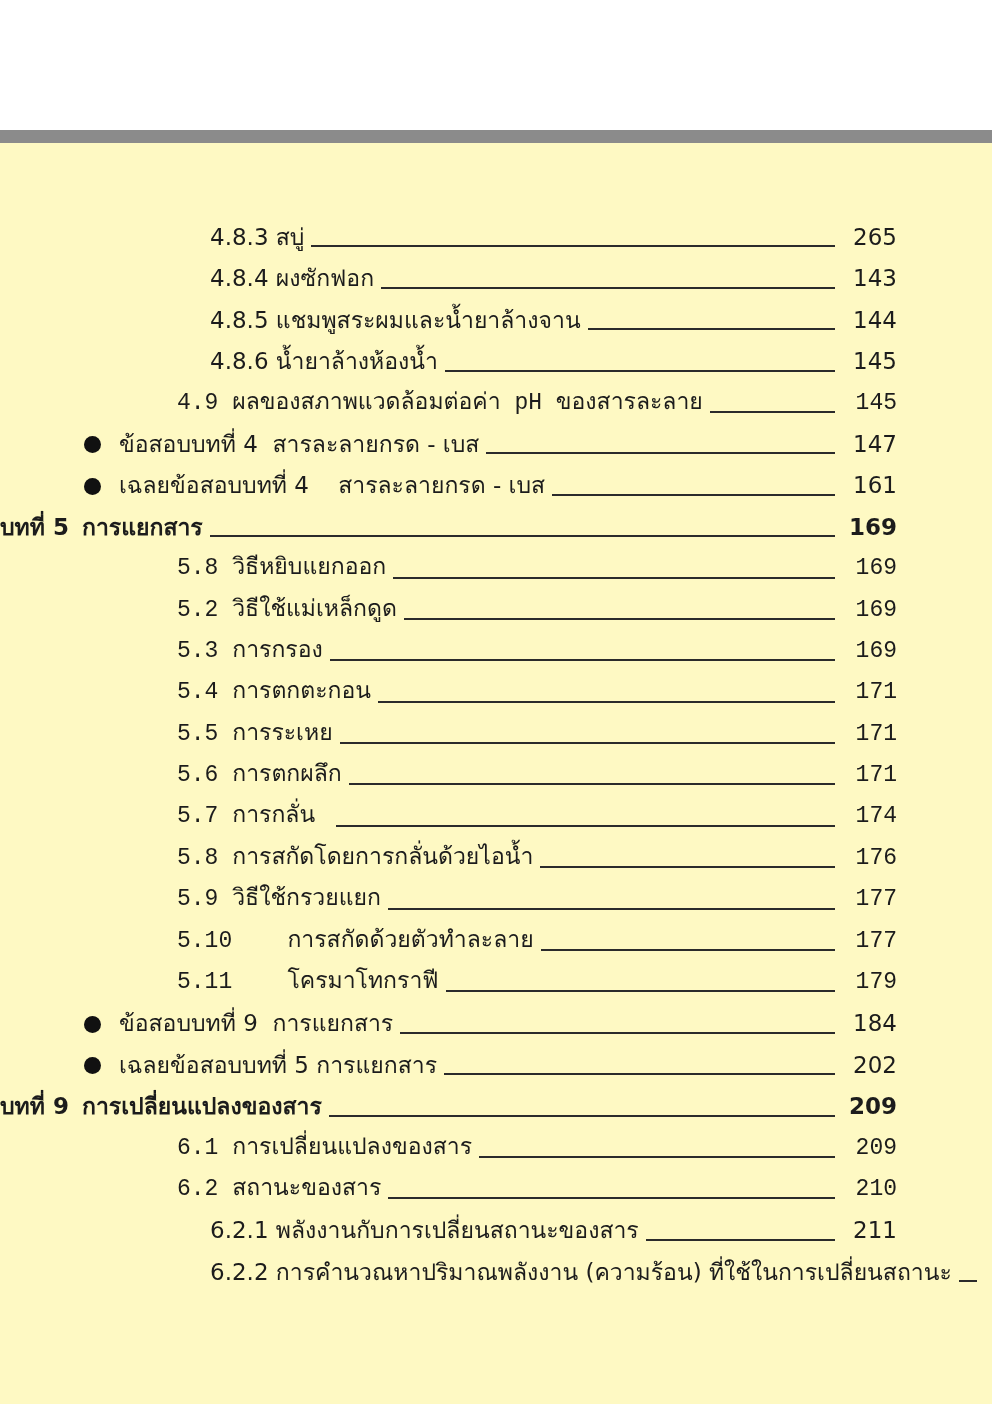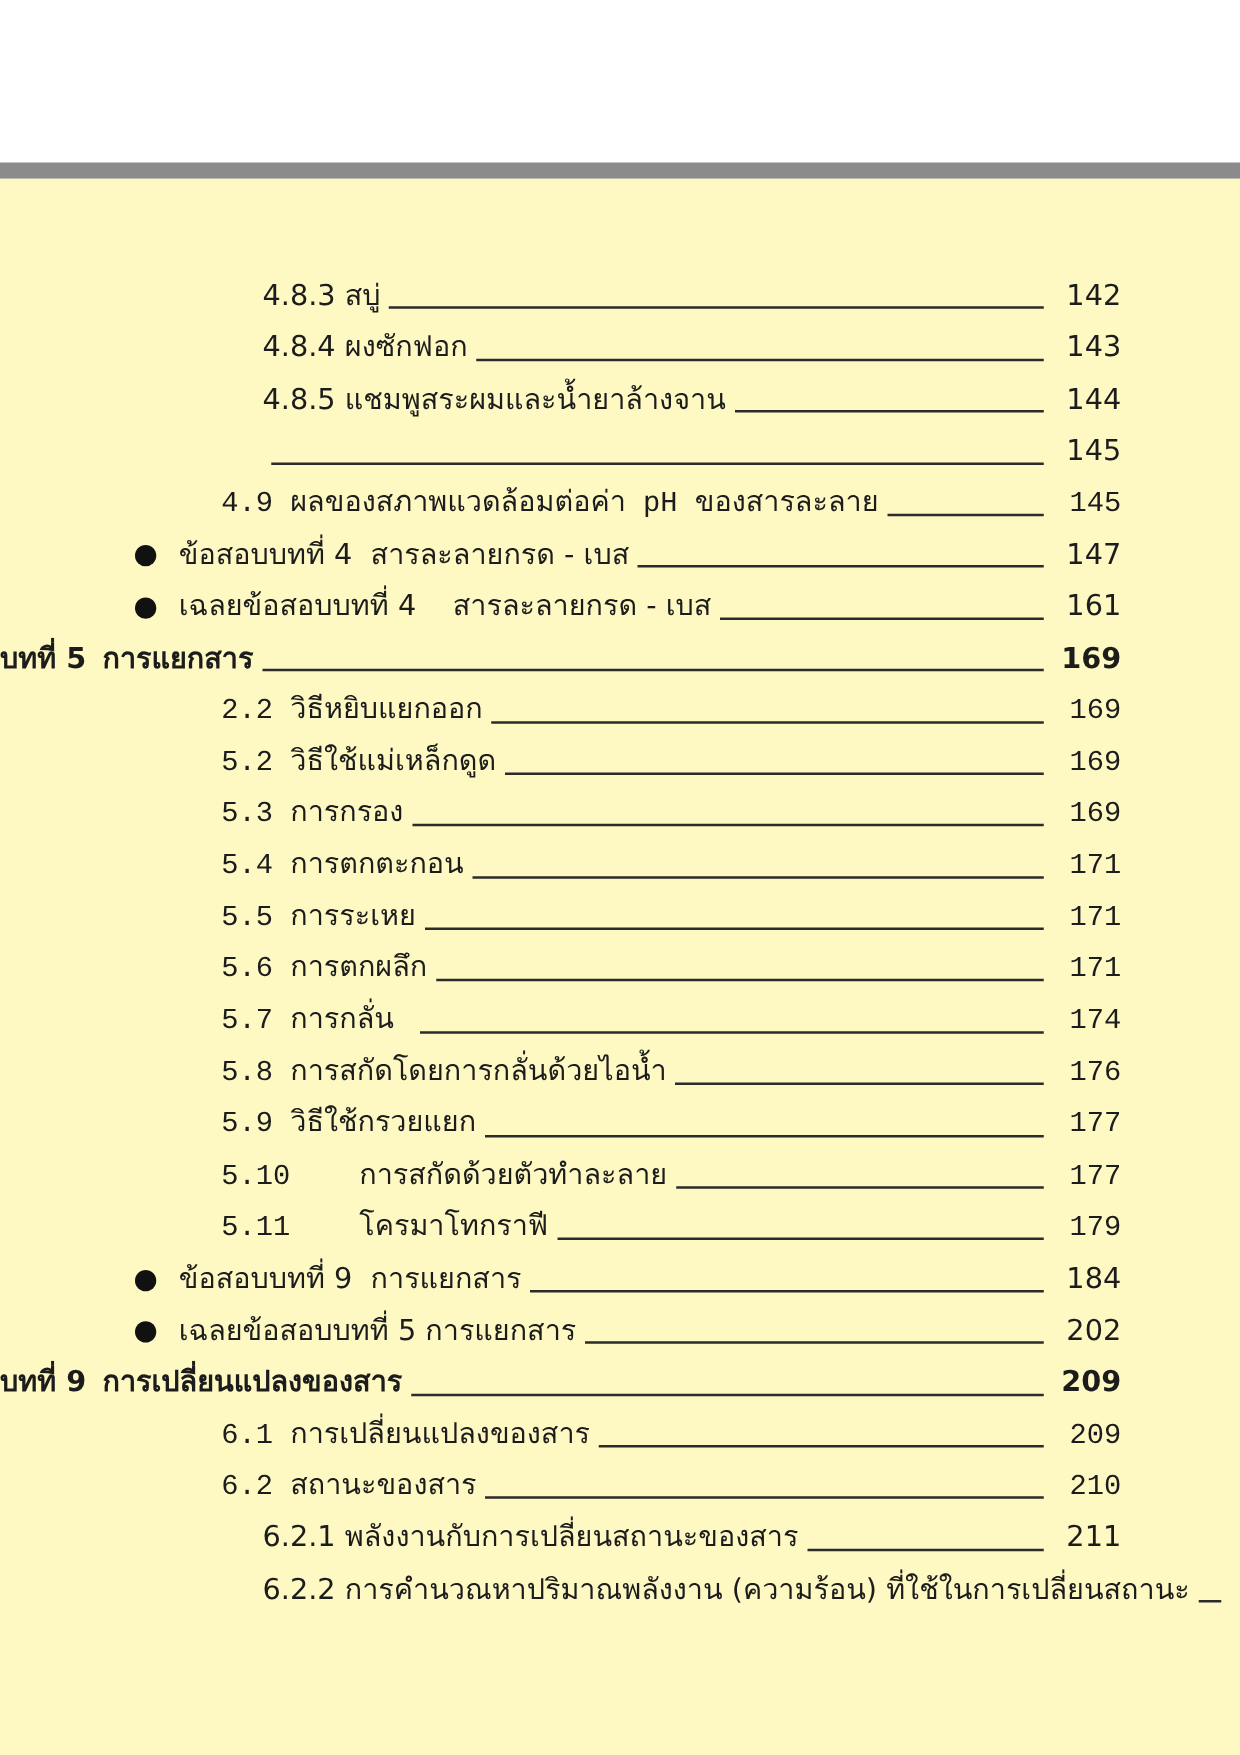--- a/index.html
+++ b/index.html
@@ -31,53 +31,54 @@
     flex:1;
     border-bottom:2px solid #2b2b2b;
     align-self:flex-end;
     margin-bottom:11px;
     margin-left:7px;
     min-width:18px;
   }
   .pagenum{width:62px;text-align:right;flex:none;line-height:41.4px;}
   .row.sub{padding-left:210px;}
   .row.sec{padding-left:177px;font-family:Liberation Mono, monospace;}
-  .row.bullet{padding-left:108px;}
+  .row.bullet{padding-left:84px;}
   .row.chapter{font-weight:bold;}
   .chnum{width:82px;flex:none;white-space:pre;line-height:41.4px;}
   .bullet-dot{
     width:17px;height:17px;border-radius:50%;
     background:#111111;
     flex:none;
     margin-right:18px;
   }
 </style>
 </head>
 <body>
 
 <div class="sheet">
   <div class="top-strip"></div>
   <div class="divider"></div>
   <div class="toc" id="toc">
       <div class="row sub">
         <span class="label">4.8.3 สบู่</span>
         <span class="leader"></span>
-        <span class="pagenum">142</span>
+        <span class="pagenum">265</span>
       </div>
       <div class="row sub">
         <span class="label">4.8.4 ผงซักฟอก</span>
         <span class="leader"></span>
         <span class="pagenum">143</span>
       </div>
       <div class="row sub">
         <span class="label">4.8.5 แชมพูสระผมและน้ำยาล้างจาน</span>
         <span class="leader"></span>
         <span class="pagenum">144</span>
       </div>
       <div class="row sub">
+        <span class="label">4.8.6 น้ำยาล้างห้องน้ำ</span>
         <span class="leader"></span>
         <span class="pagenum">145</span>
       </div>
       <div class="row sec">
         <span class="label">4.9 ผลของสภาพแวดล้อมต่อค่า pH ของสารละลาย</span>
         <span class="leader"></span>
         <span class="pagenum">145</span>
       </div>
       <div class="row bullet">
         <span class="bullet-dot"></span>
@@ -91,21 +92,21 @@
         <span class="leader"></span>
         <span class="pagenum">161</span>
       </div>
       <div class="row chapter">
         <span class="chnum">บทที่ 5</span>
         <span class="label">การแยกสาร</span>
         <span class="leader"></span>
         <span class="pagenum">169</span>
       </div>
       <div class="row sec">
-        <span class="label">2.2 วิธีหยิบแยกออก</span>
+        <span class="label">5.8 วิธีหยิบแยกออก</span>
         <span class="leader"></span>
         <span class="pagenum">169</span>
       </div>
       <div class="row sec">
         <span class="label">5.2 วิธีใช้แม่เหล็กดูด</span>
         <span class="leader"></span>
         <span class="pagenum">169</span>
       </div>
       <div class="row sec">
         <span class="label">5.3 การกรอง</span>

